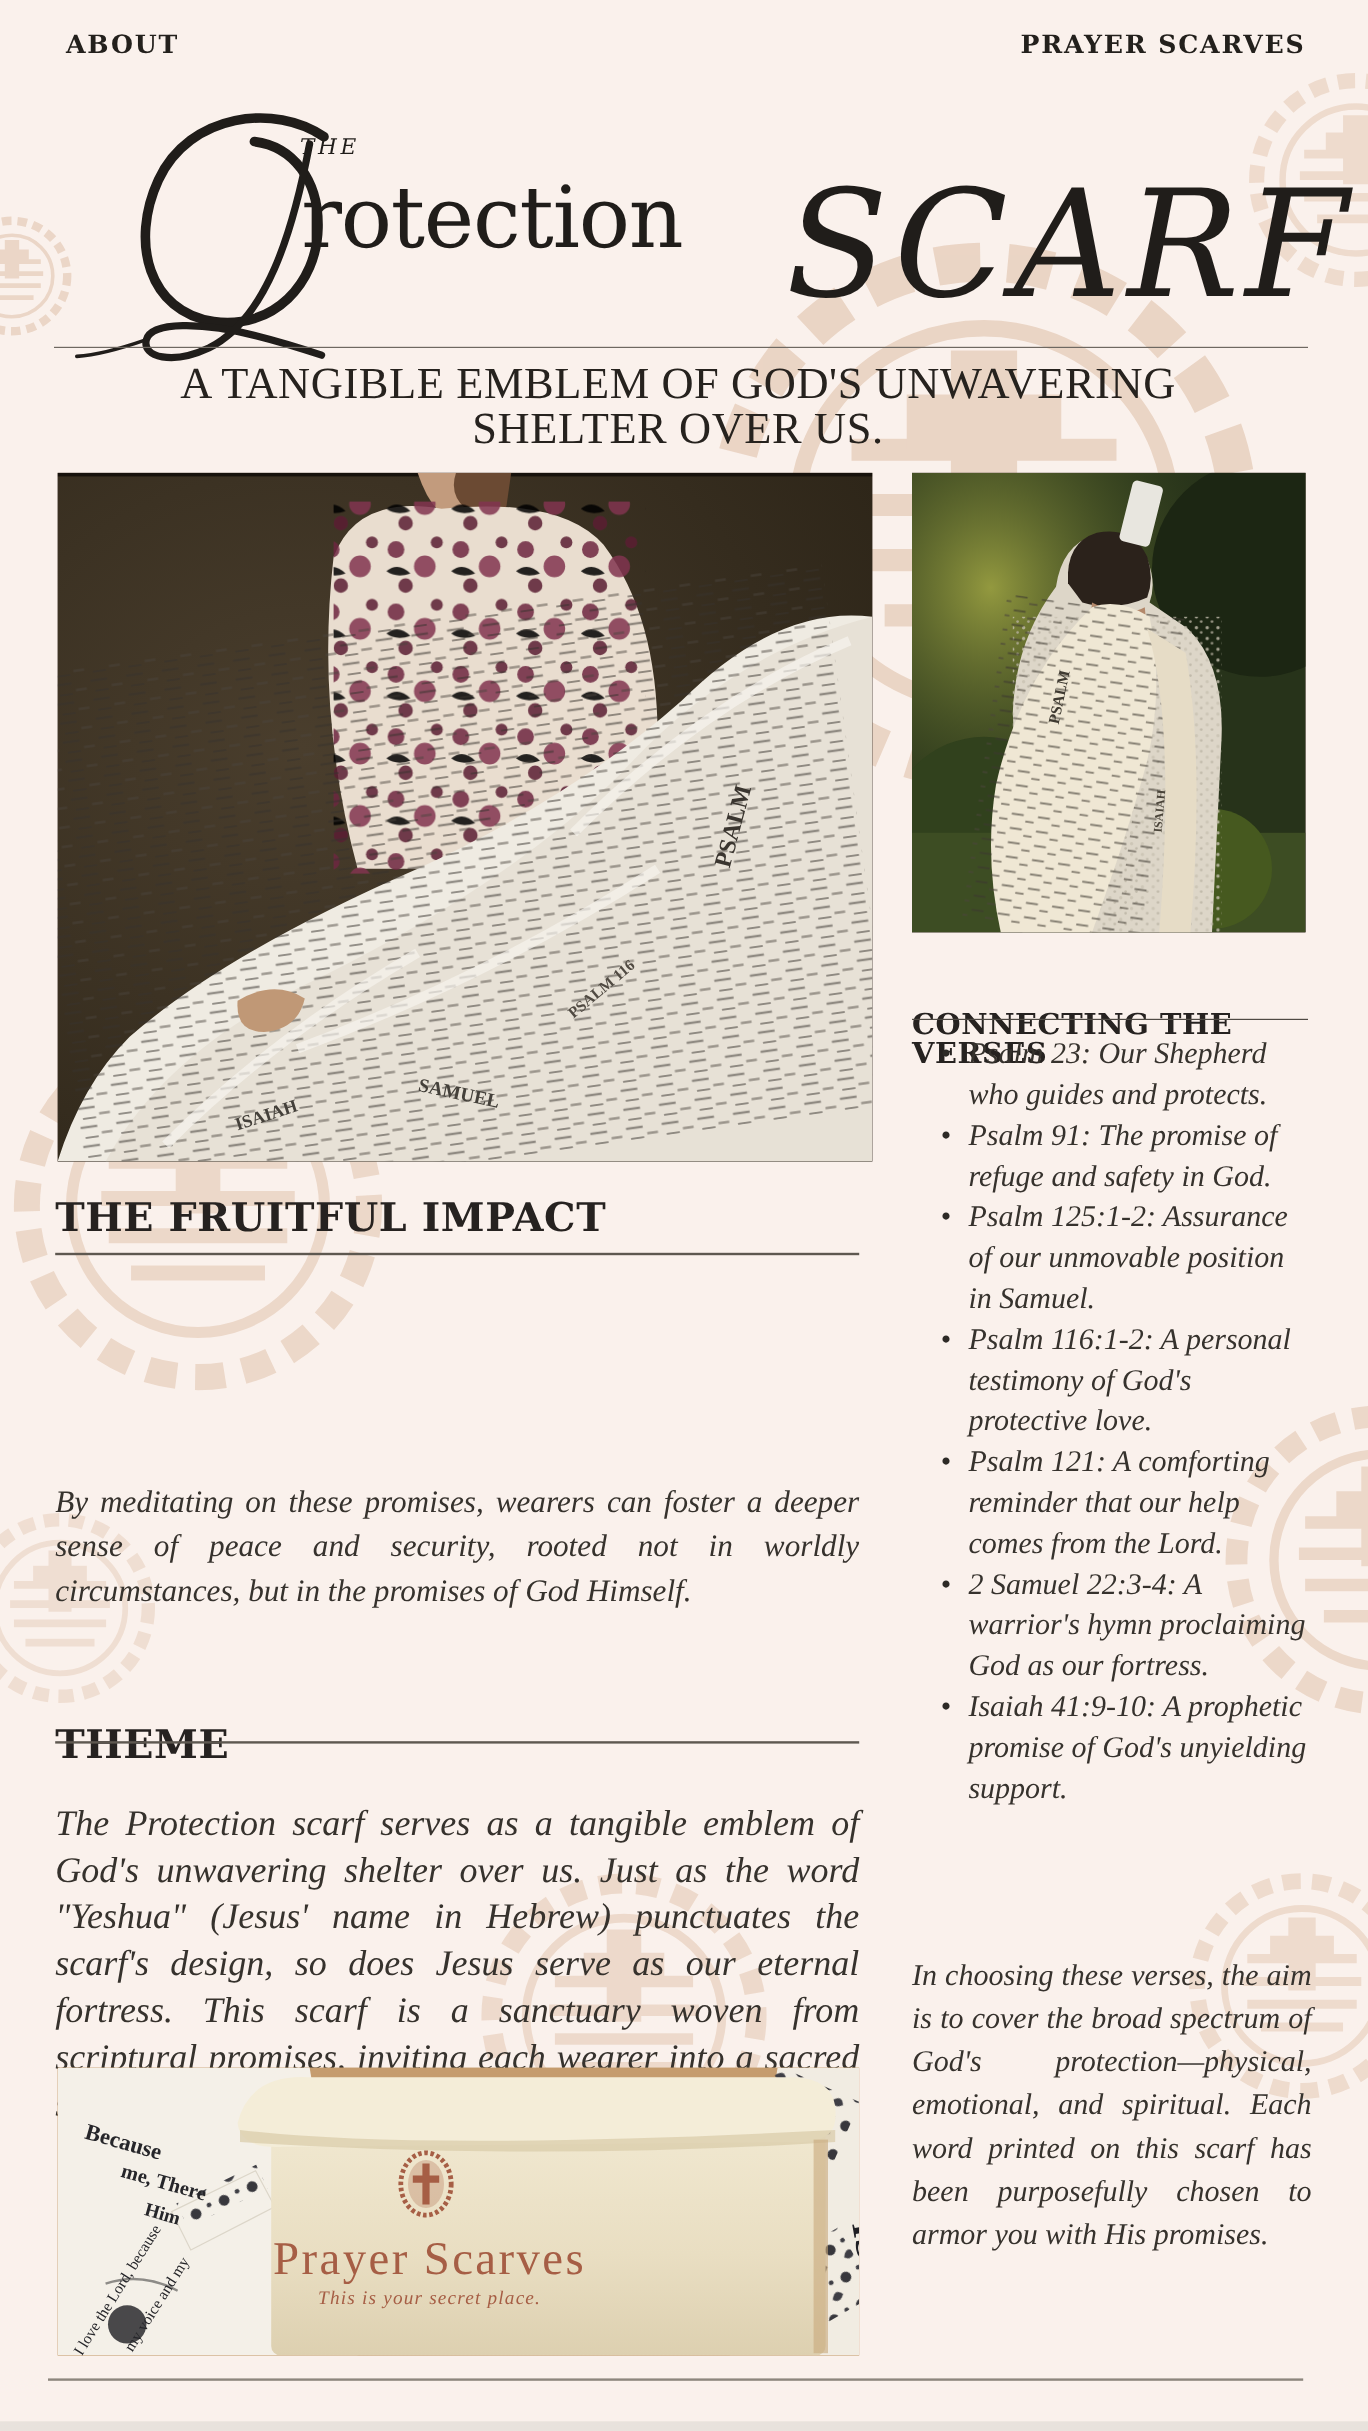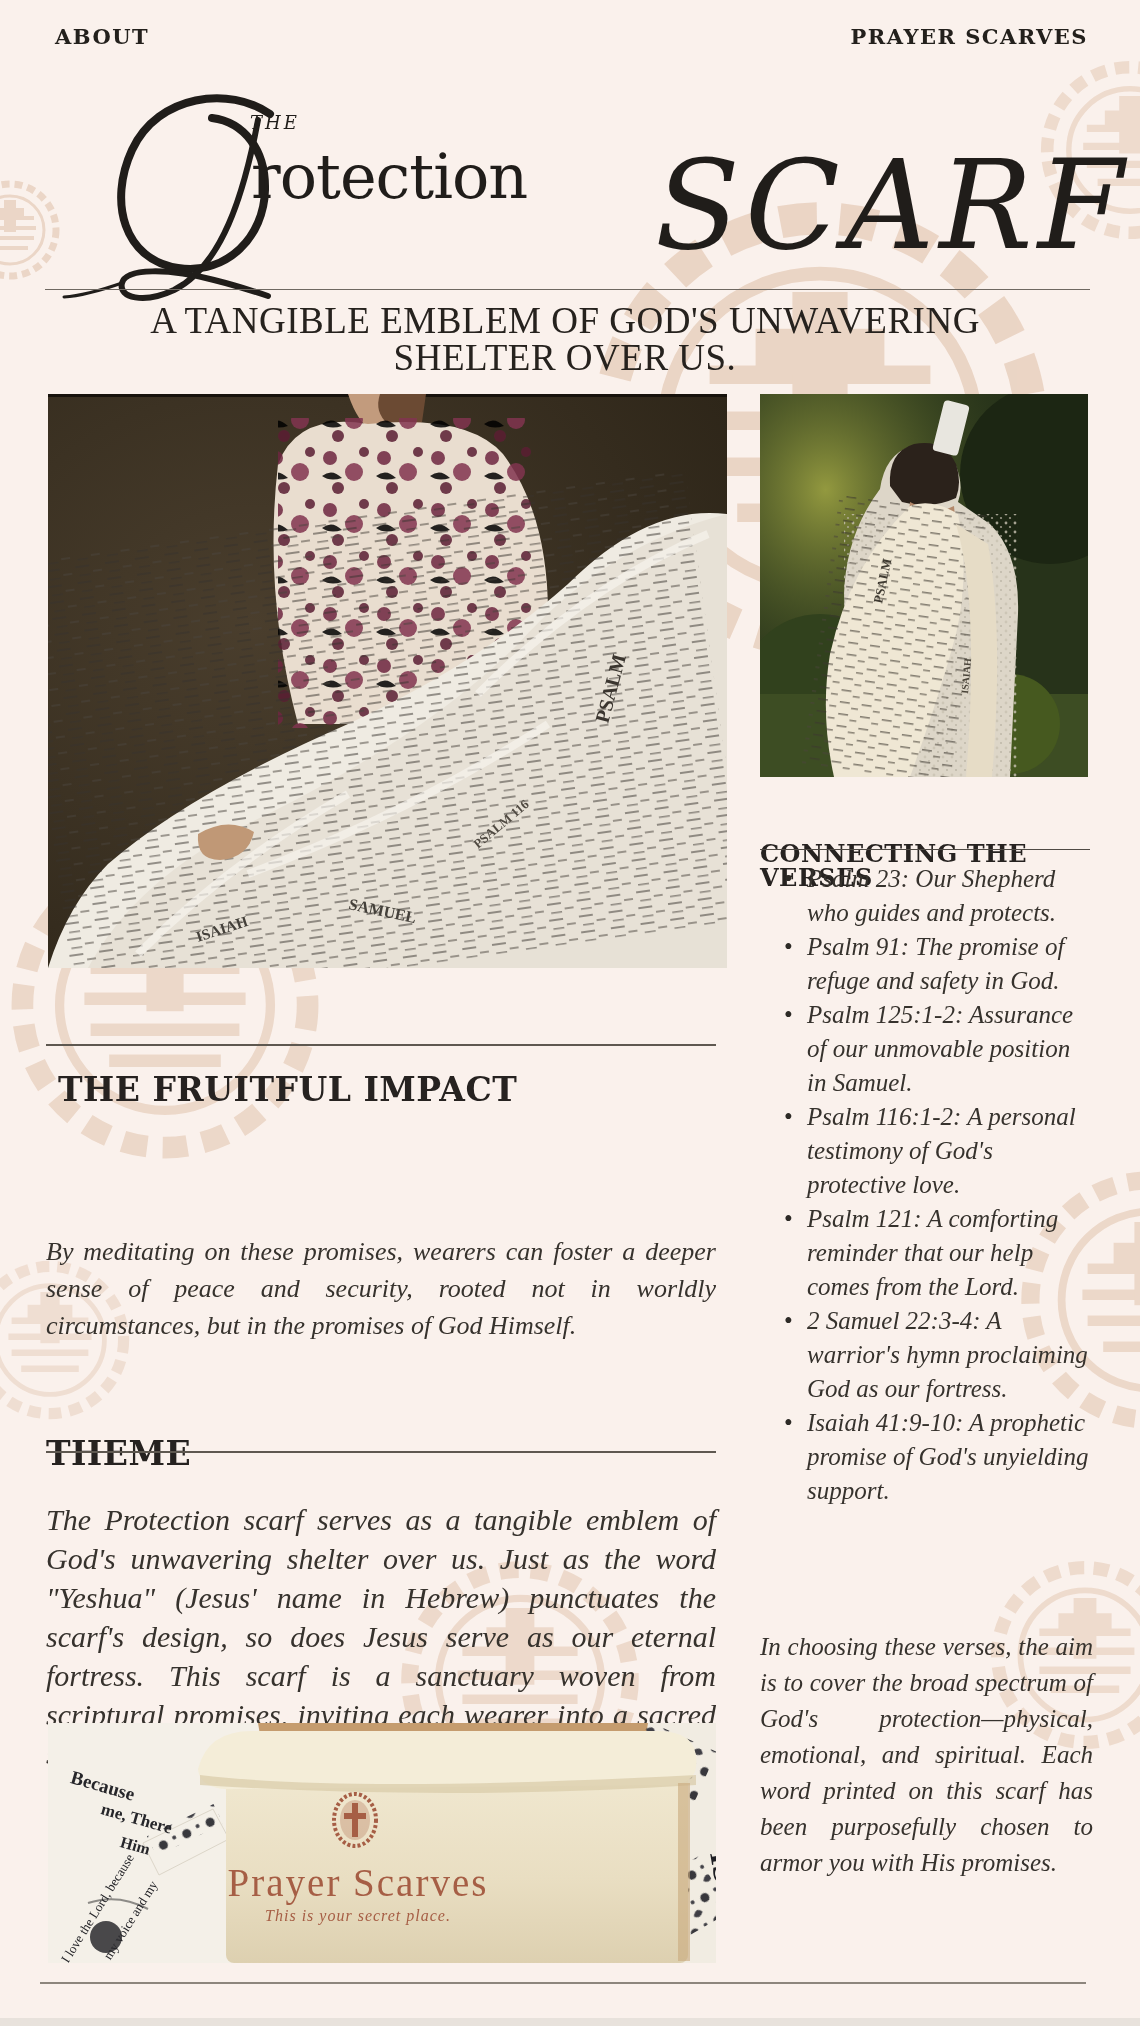--- a/index.html
+++ b/index.html
@@ -21,21 +21,21 @@
   
   .title-wrap{position:absolute; z-index:2; left:0; top:0; width:1140px; height:300px;}
   #script-p{position:absolute; left:62px; top:84px;}
   #title-the{
     position:absolute; left:250px; top:114px;
     font-family:"DejaVu Serif", serif; font-style:italic;
     font-size:18px; letter-spacing:3px; color:#201d1a; line-height:1;
   }
   #title-rest{
     position:absolute; left:251px; top:146px;
-    font-family:"DejaVu Serif", serif; font-size:62px; line-height:1;
+    font-family:"DejaVu Serif", serif; font-size:71px; line-height:1;
     letter-spacing:-1px; color:#201d1a;
   }
   #title-scarf{
     position:absolute; left:655px; top:143px;
     font-family:"DejaVu Serif", serif; font-style:italic; font-size:124px;
     line-height:1; letter-spacing:5px; color:#201d1a;
   }
   .hrule{position:absolute; z-index:2; height:0; border-top:1.6px solid #6e6861;}
   #rule-title{left:45px; top:289px; width:1045px;}
   #rule-bottom{left:40px; top:1982px; width:1046px; border-top:2px solid #8d867d;}
@@ -53,21 +53,21 @@
   .photo svg{display:block;}
   
   .h-big{
     position:absolute; z-index:2; font-family:"DejaVu Serif", serif;
     font-weight:bold; font-size:33px; letter-spacing:0.5px; color:#262220; line-height:1;
   }
   .h-small{
     position:absolute; z-index:2; font-family:"DejaVu Serif", serif;
     font-weight:bold; font-size:24px; letter-spacing:0.5px; color:#262220; line-height:1;
   }
-  #h-impact{left:46px; top:1046px;margin-left:12px;}
+  #h-impact{left:46px; top:971px;}
   #rule-impact{left:46px; top:1044px; width:670px; border-top:2px solid #5e5850;}
   #h-theme{left:46px; top:1410px;}
   #rule-theme{left:46px; top:1451px; width:670px; border-top:2px solid #5e5850;}
   #h-verses{left:760px; top:818px;}
   #rule-verses{left:760px; top:849px; width:330px; border-top:1.5px solid #4f4a44;}
   .body-text{
     position:absolute; z-index:2; font-family:"Liberation Serif", serif;
     font-style:italic; color:#36322d; text-align:justify;
   }
   #p-impact-1{left:46px; top:1060px; width:670px; font-size:26px; line-height:37px;}

